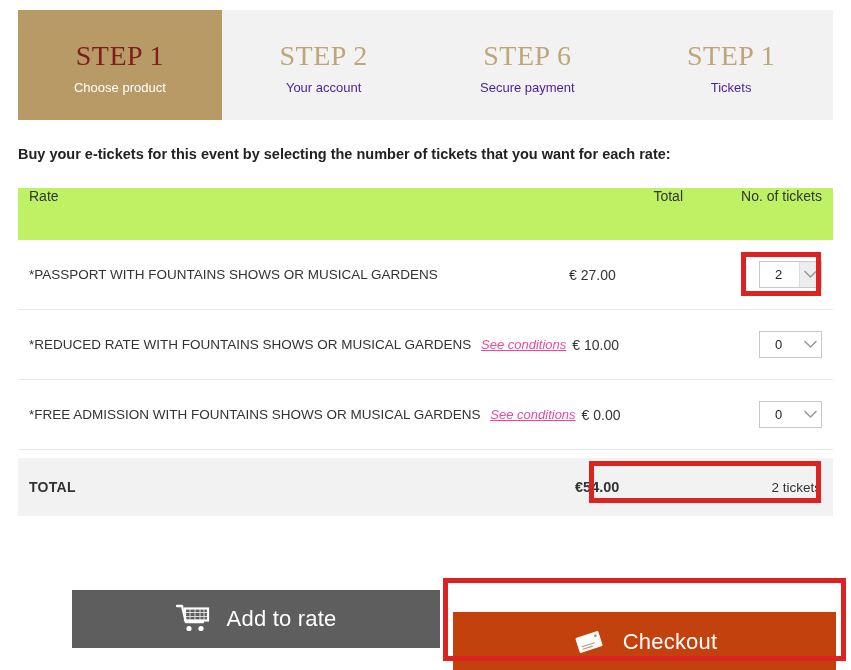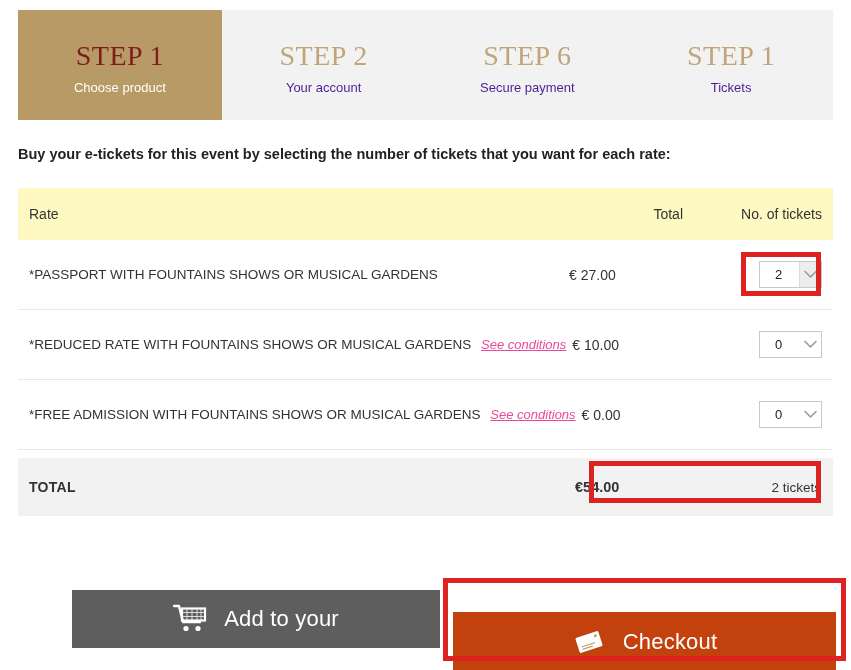--- a/index.html
+++ b/index.html
@@ -56,24 +56,24 @@
     color: #222;
   }
 
   
   .table {
     position: absolute;
     left: 18px; top: 188px;
     width: 815px;
   }
   .thead {
-    background: #fef9c3;
+    background: #bef264;
     height: 52px;
     display: flex;
-    align-items: center;
+    align-items: flex-start;
   }
   .th-rate   { flex: 1 1 auto; padding-left: 11px; font-size: 14px; color: #333; }
   .th-total  { width: 120px; text-align: right; font-size: 14px; color: #333; }
   .th-no     { width: 150px; text-align: right; padding-right: 11px; font-size: 14px; color: #333; padding-left: 28px; }
 
   .row {
     height: 70px;
     display: flex;
     align-items: center;
     border-bottom: 1px solid #e9e9e9;
@@ -300,21 +300,21 @@
   <div class="btn" id="btn-addcart">
     <span class="btn-icon">
       <svg width="34" height="30" viewBox="0 0 34 30">
         <path d="M1 2 h5 l4 16 h17" fill="none" stroke="#ffffff" stroke-width="2.4" stroke-linecap="round" stroke-linejoin="round"></path>
         <rect x="9" y="4.5" width="23" height="12" fill="none" stroke="#ffffff" stroke-width="2.2"></rect>
         <path d="M14 4.5 v12 M19 4.5 v12 M24 4.5 v12 M28 4.5 v12 M9 8.5 h23 M9 12.5 h23" stroke="#ffffff" stroke-width="0.9" opacity="0.85"></path>
         <circle cx="13" cy="24.5" r="2.6" fill="#ffffff"></circle>
         <circle cx="25" cy="24.5" r="2.6" fill="#ffffff"></circle>
       </svg>
     </span>
-    <span class="btn-label">Add to your</span>
+    <span class="btn-label">Add to rate</span>
   </div>
 
   <div class="btn" id="btn-checkout">
     <span class="btn-icon">
       <svg width="34" height="30" viewBox="0 0 34 30">
         <g transform="rotate(-18 17 15)">
           <rect x="5" y="7" width="24" height="16" rx="1.5" fill="#ffffff"></rect>
           <circle cx="25" cy="11" r="1.4" fill="#b89a66"></circle>
           <path d="M9 17.5 h13 M9 20 h10" stroke="#b89a66" stroke-width="1.1" stroke-linecap="round"></path>
         </g>

